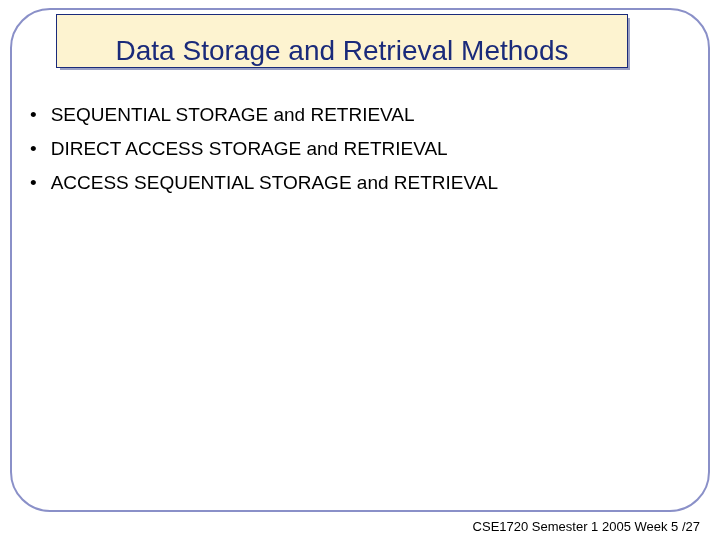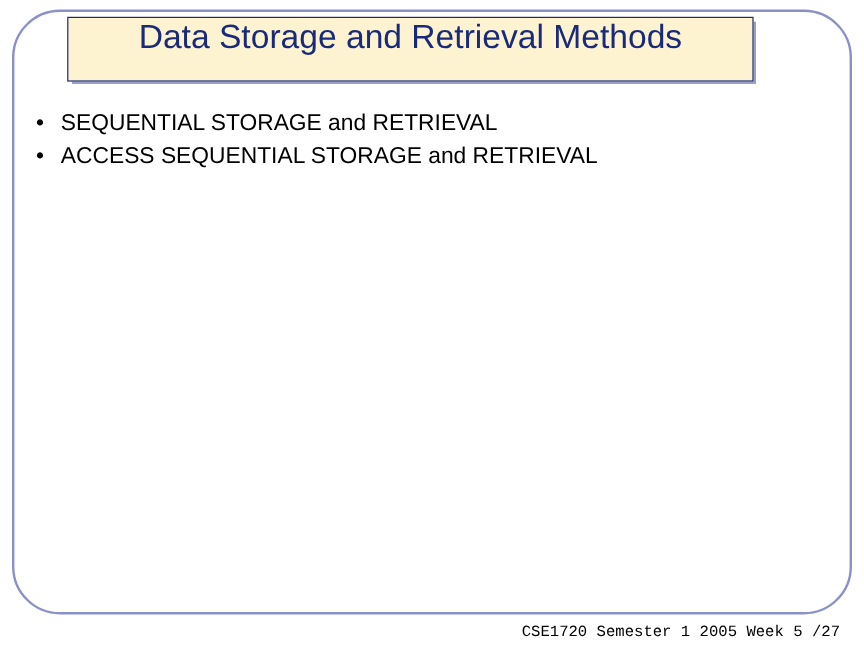--- a/index.html
+++ b/index.html
@@ -32,70 +32,70 @@
   }
   .title-box {
     position: absolute;
     top: 14px;
     left: 56px;
     width: 570px;
     height: 52px;
     background: #fdf3d0;
     border: 1px solid #1a2a7a;
     display: flex;
-    align-items: flex-start;
+    align-items: flex-end;
     justify-content: center;
   }
   .title-text {
     color: #1a2a7a;
     font-size: 28px;
     font-weight: 400;
   }
   .content {
     position: absolute;
     top: 92px;
     left: 30px;
     right: 30px;
   }
   .bullet-heading {
     font-size: 19px;
     color: #000;
-    margin: 0 0 6px 0;
+    margin: 12px 0 6px 0;
     font-weight: 400;
   }
   .bullet-heading::before {
     content: "•";
     margin-right: 14px;
   }
   .description {
     font-size: 21px;
     color: #000;
     margin: 0 0 28px 62px;
     line-height: 1.25;
     max-width: 580px;
   }
   .footer {
     position: absolute;
     bottom: 6px;
     right: 20px;
     font-size: 13px;
     color: #000;
-    font-family: Liberation Mono, monospace;
   }
 </style>
 </head>
 <body>
 
 <div class="slide-frame"></div>
 
 <div class="title-box-shadow"></div>
 <div class="title-box">
   <span class="title-text">Data Storage and Retrieval Methods</span>
 </div>
 
 <div class="content">
   <p class="bullet-heading">SEQUENTIAL STORAGE and RETRIEVAL</p>
 
+  <p class="bullet-heading">DIRECT ACCESS STORAGE and RETRIEVAL</p>
 
   <p class="bullet-heading">ACCESS SEQUENTIAL STORAGE and RETRIEVAL</p>
 </div>
 
 <div class="footer">CSE1720  Semester 1 2005  Week 5 /27</div>
 
 </body></html>

